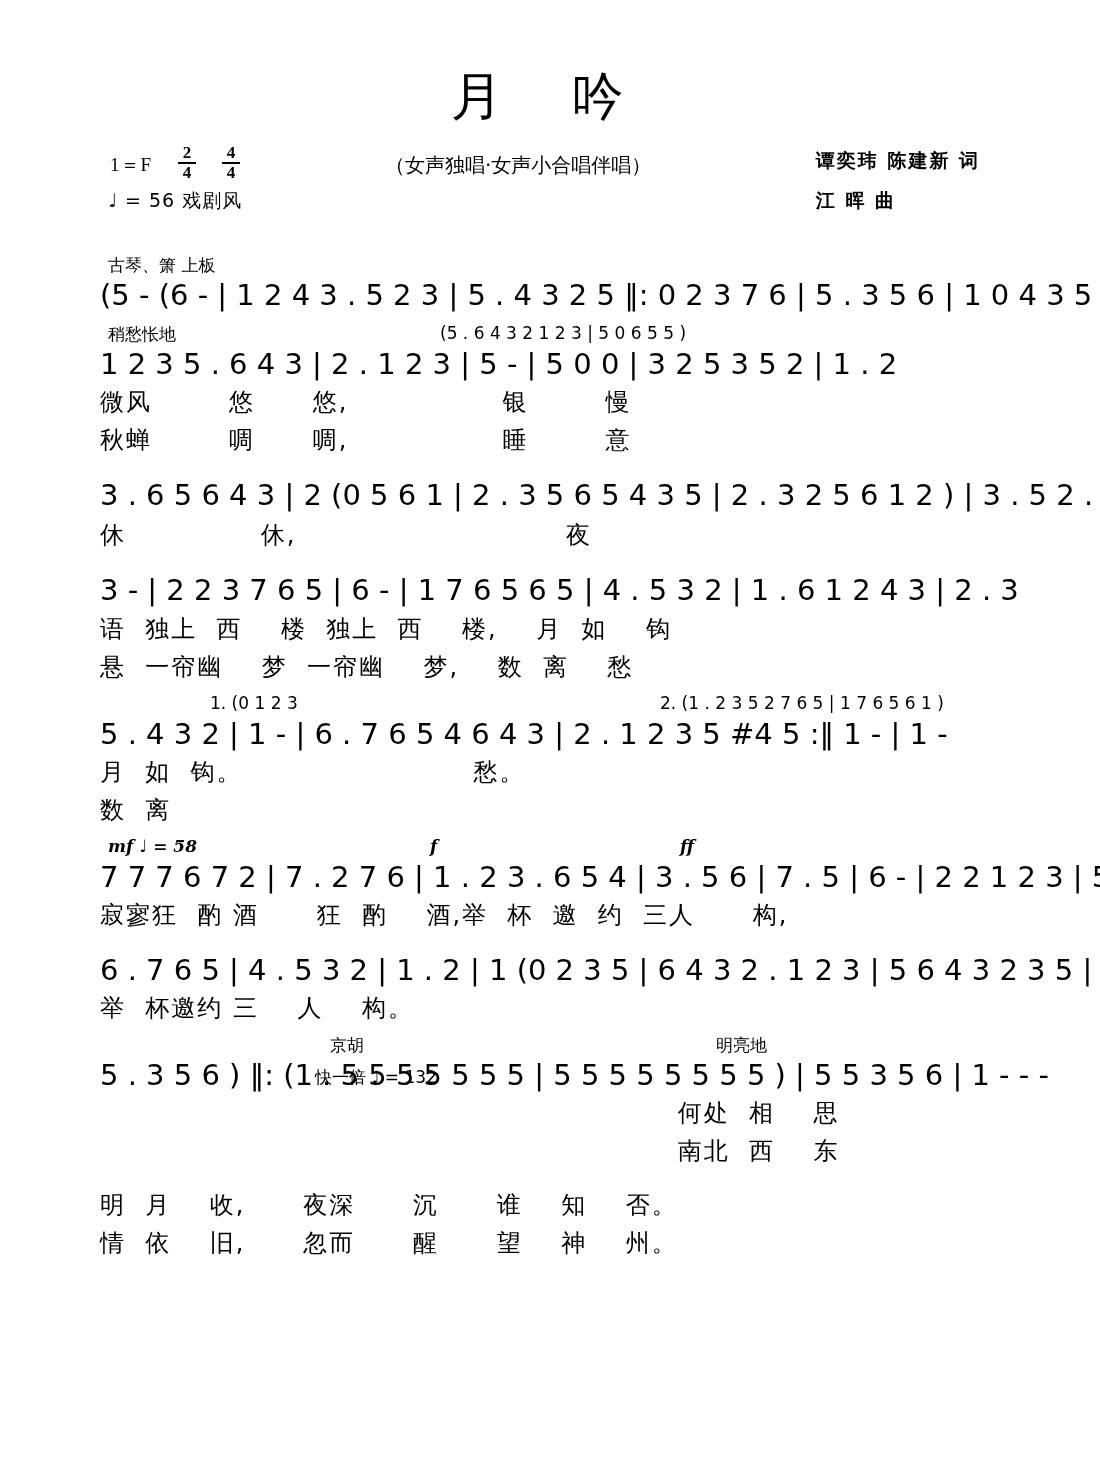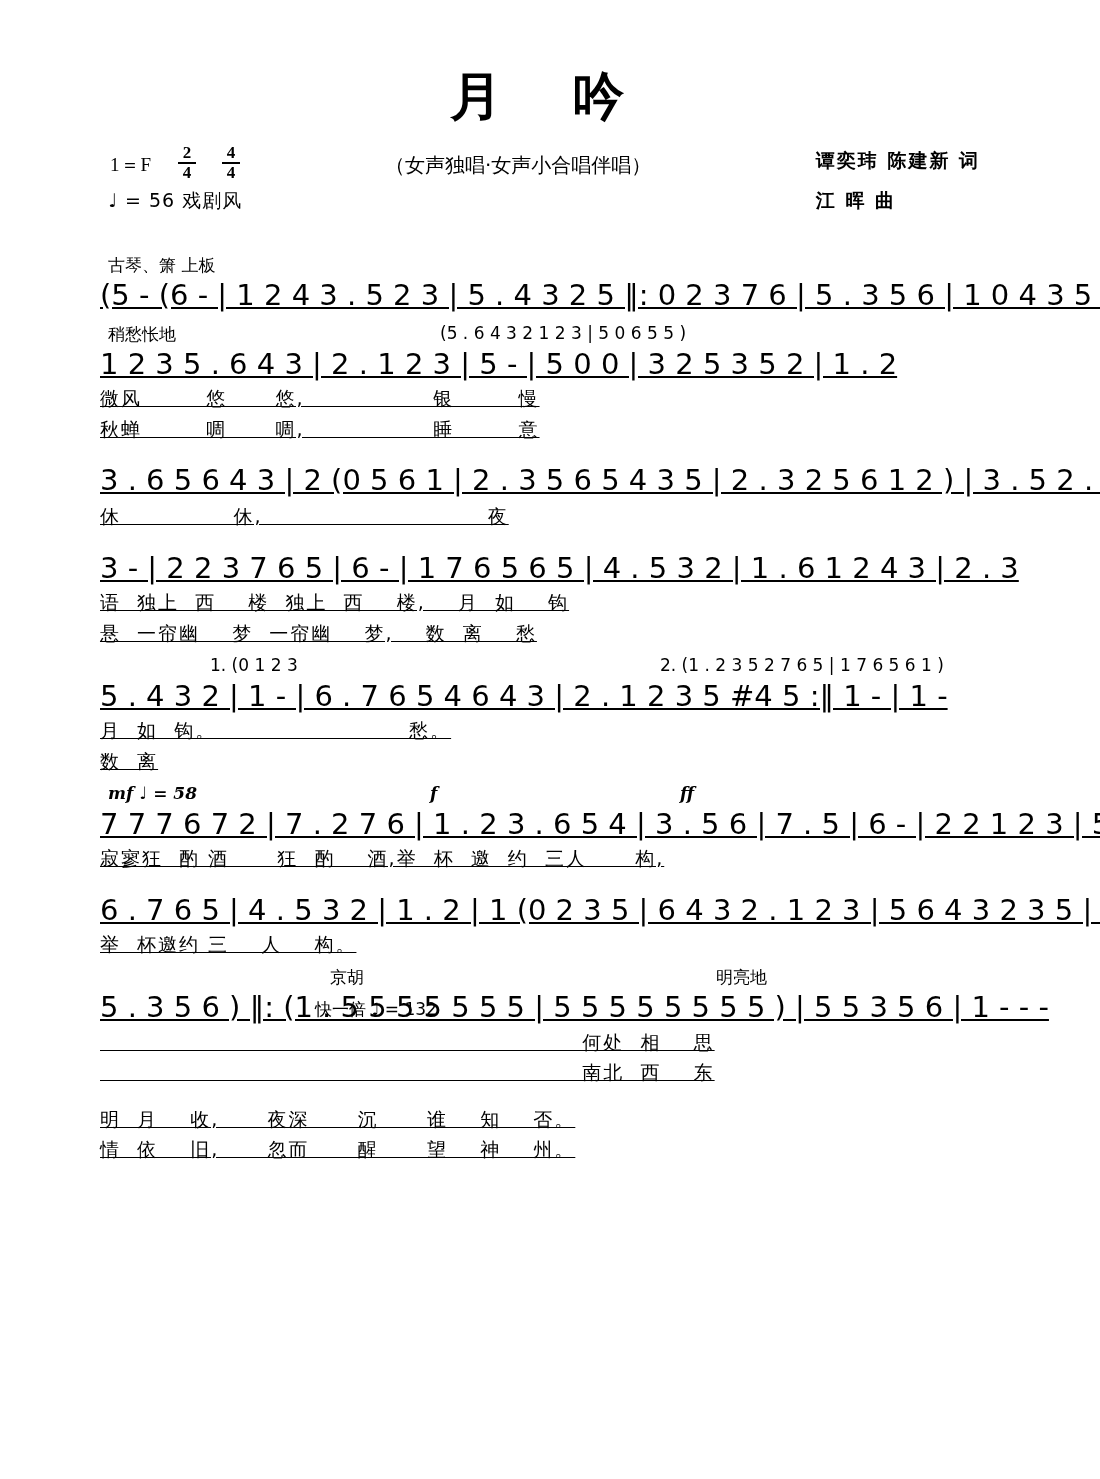--- a/index.html
+++ b/index.html
@@ -10,21 +10,21 @@
     color:#000;
     position:relative;
     overflow:hidden;
   }
   .sheet{position:relative;width:1100px;height:1479px;}
 
   
   .title{
     text-align:center;
     font-family:"DejaVu Sans", sans-serif;
-    font-weight:bold;
+    font-weight:normal;
     font-size:52px;
     letter-spacing:26px;
     padding-top:70px;
     line-height:1;
   }
 
   
   .hdr{position:relative;height:110px;margin-top:22px;}
   .key{
     position:absolute;left:110px;top:8px;
@@ -42,37 +42,37 @@
   }
   .subtitle{
     position:absolute;left:385px;top:8px;
     font-size:20px;font-family:"DejaVu Sans", sans-serif;
   }
   .credits{position:absolute;right:120px;top:4px;text-align:left;font-family:"DejaVu Sans", sans-serif;margin-left:32px;}
   .credits .line1{font-size:19px;font-weight:bold;letter-spacing:2px;}
   .credits .line2{font-size:19px;font-weight:bold;letter-spacing:2px;margin-top:14px;}
 
   
-  .row{position:relative;margin:0 0 0 0;padding-left:100px;padding-right:39px;text-decoration:underline;}
+  .row{position:relative;margin:0 0 0 0;padding-left:100px;padding-right:39px;}
   .above{
     font-size:17px;font-family:"DejaVu Sans", sans-serif;
     height:22px;position:relative;
   }
   .above span{position:absolute;white-space:nowrap;}
   .notes{
     font-family:"DejaVu Sans", sans-serif;
     font-size:29px;
     letter-spacing:0px;
     white-space:nowrap;
     line-height:1.35;
     position:relative;
   }
   .lyr{
     font-family:"DejaVu Sans", sans-serif;
-    font-size:19px;
+    font-size:24px;
     white-space:pre;
     line-height:1.5;
     letter-spacing:2px;
   }
   .lyr2{margin-top:2px;}
   .sep{height:8px;}
   .ital{font-style:italic;font-family:"DejaVu Serif",serif;font-weight:bold;}
 </style>
 </head>
 <body>

